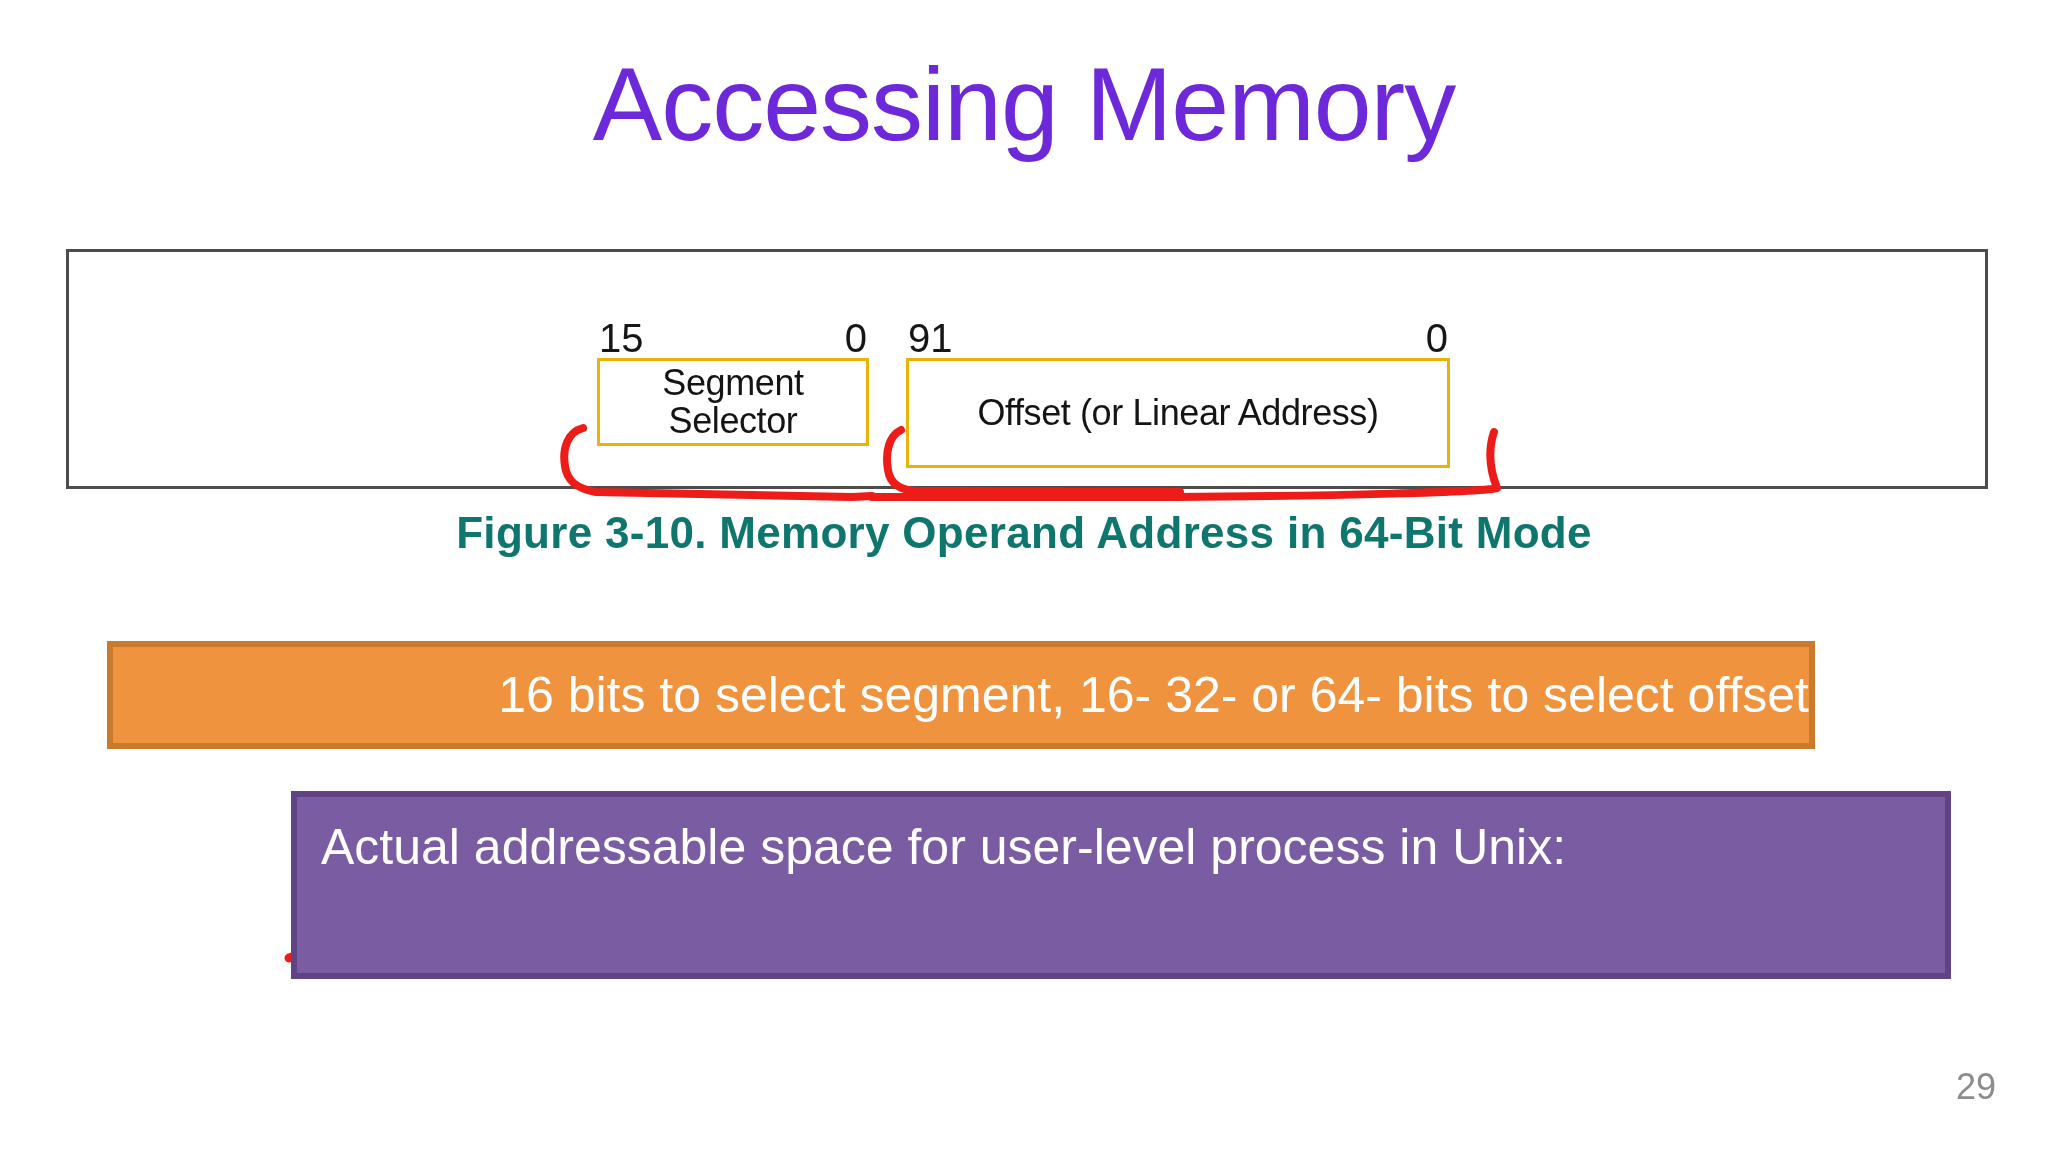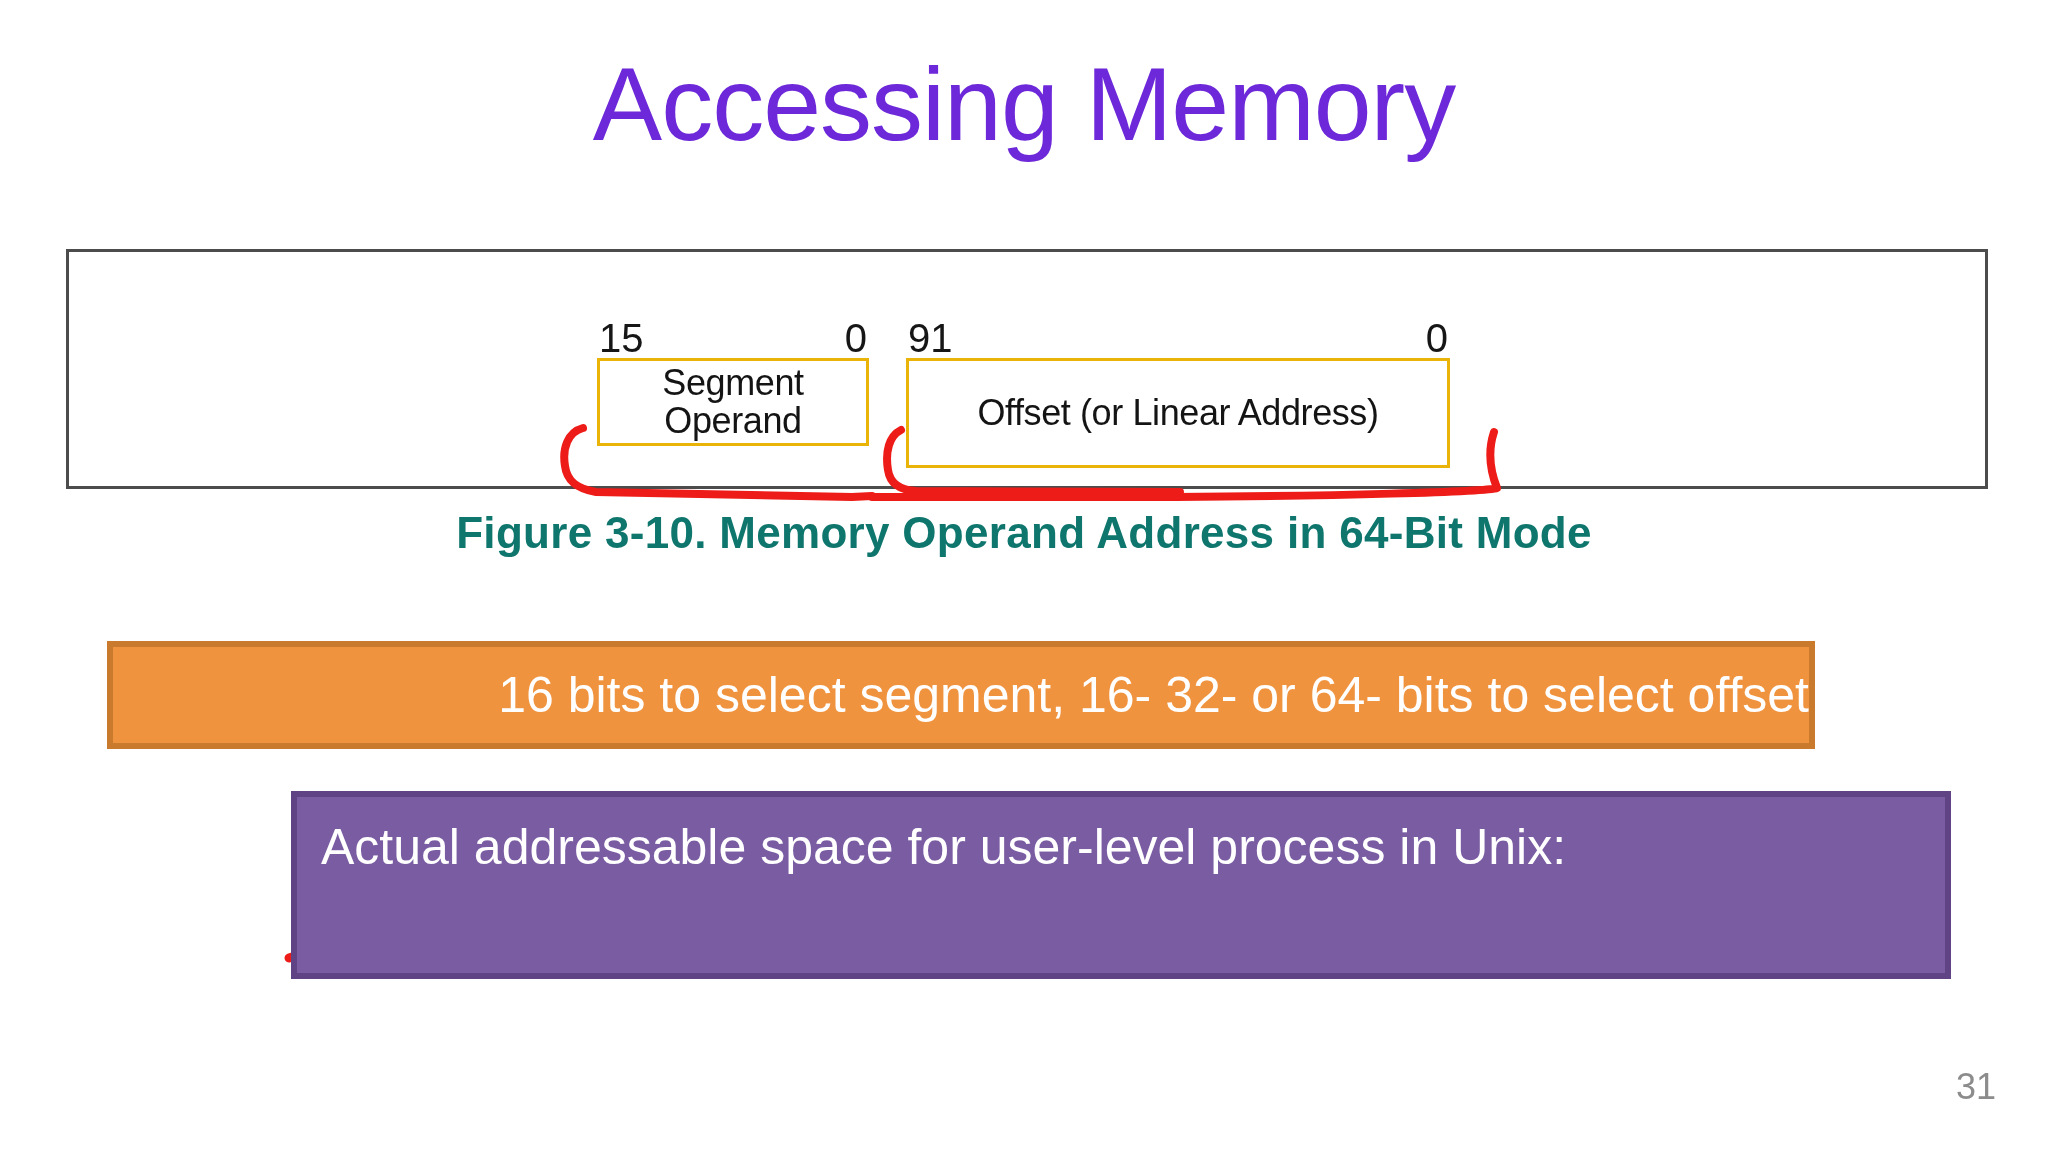--- a/index.html
+++ b/index.html
@@ -188,21 +188,21 @@
   <div class="diagram">
 
     <div class="field-group" id="seg-group">
       <div class="bit-row">
         <span class="bit-label left">15</span>
         <span class="bit-label right">0</span>
       </div>
       <div class="field-box" id="seg-box">
         <div class="field-text">
           <div>Segment</div>
-          <div>Operand</div>
+          <div>Selector</div>
         </div>
       </div>
     </div>
 
     <div class="field-group" id="off-group">
       <div class="bit-row">
         <span class="bit-label left">91</span>
         <span class="bit-label right">0</span>
       </div>
       <div class="field-box" id="off-box">
@@ -232,15 +232,15 @@
   <div class="callout" id="orange-callout">
     <span>16 bits to select segment, 16- 32- or 64- bits to select offset</span>
   </div>
 
   <div class="callout" id="purple-callout">
     <div class="callout-body">
       <div>Actual addressable space for user-level process in Unix:</div>
     </div>
   </div>
 
-  <div class="page-number">31</div>
+  <div class="page-number">29</div>
 
 </div>
 
 </body></html>

